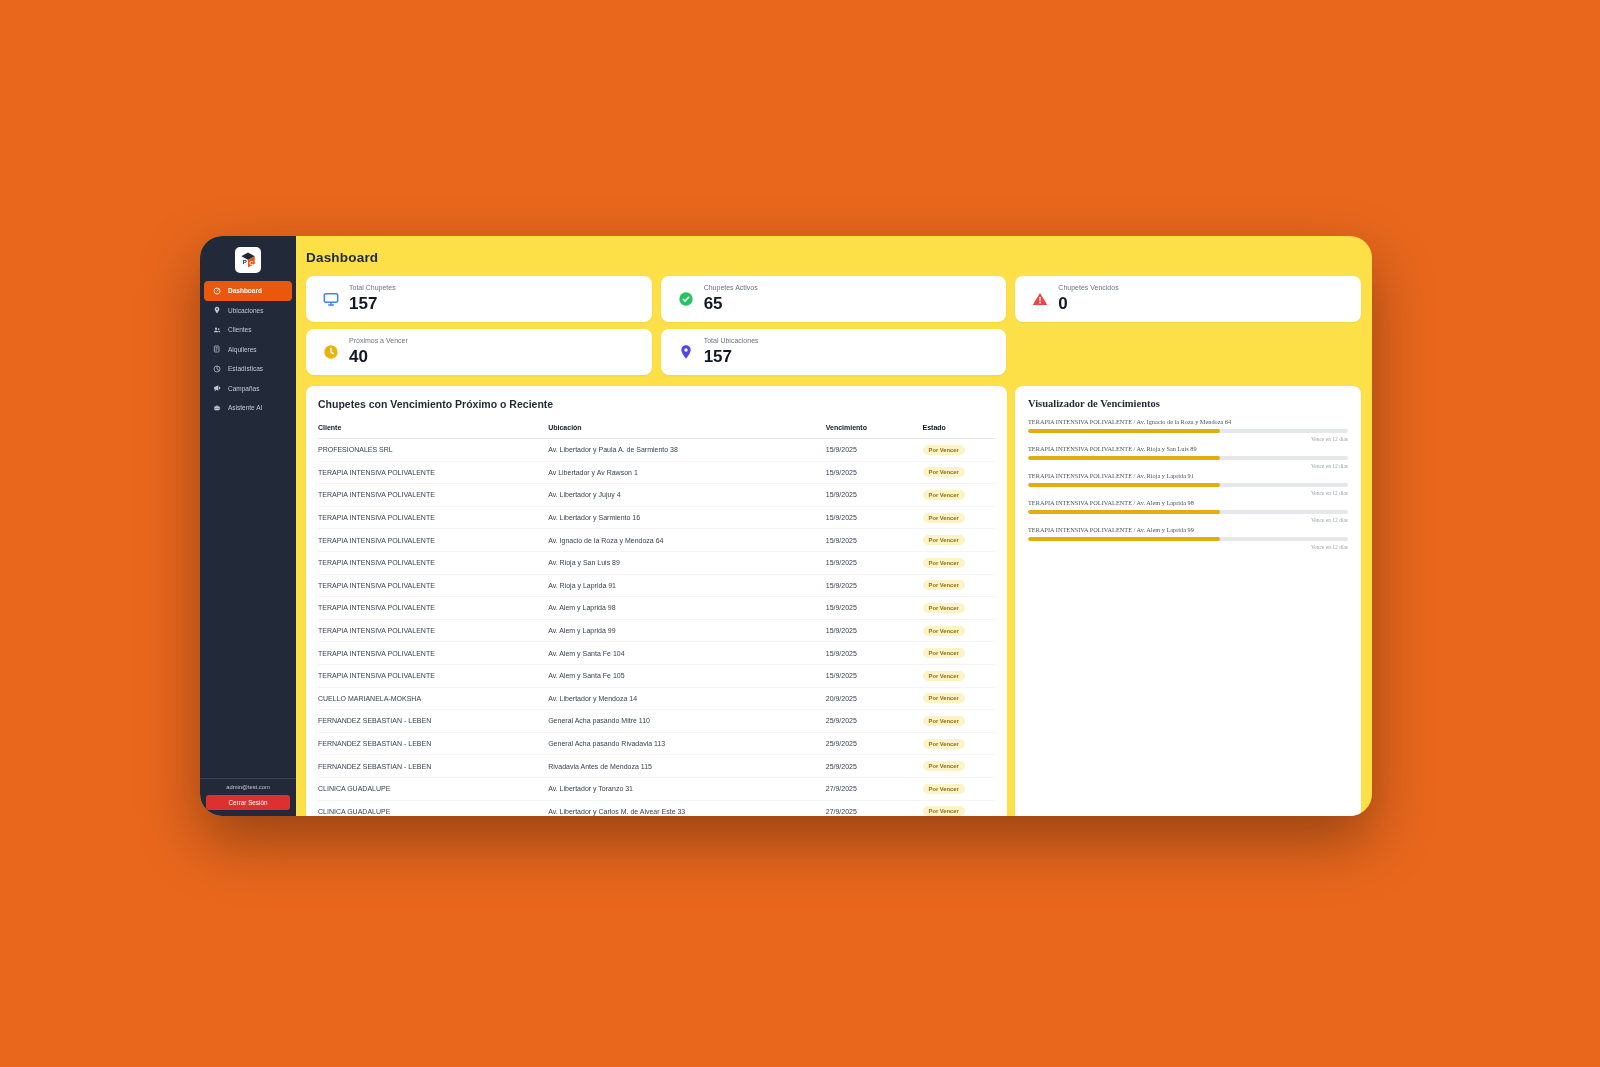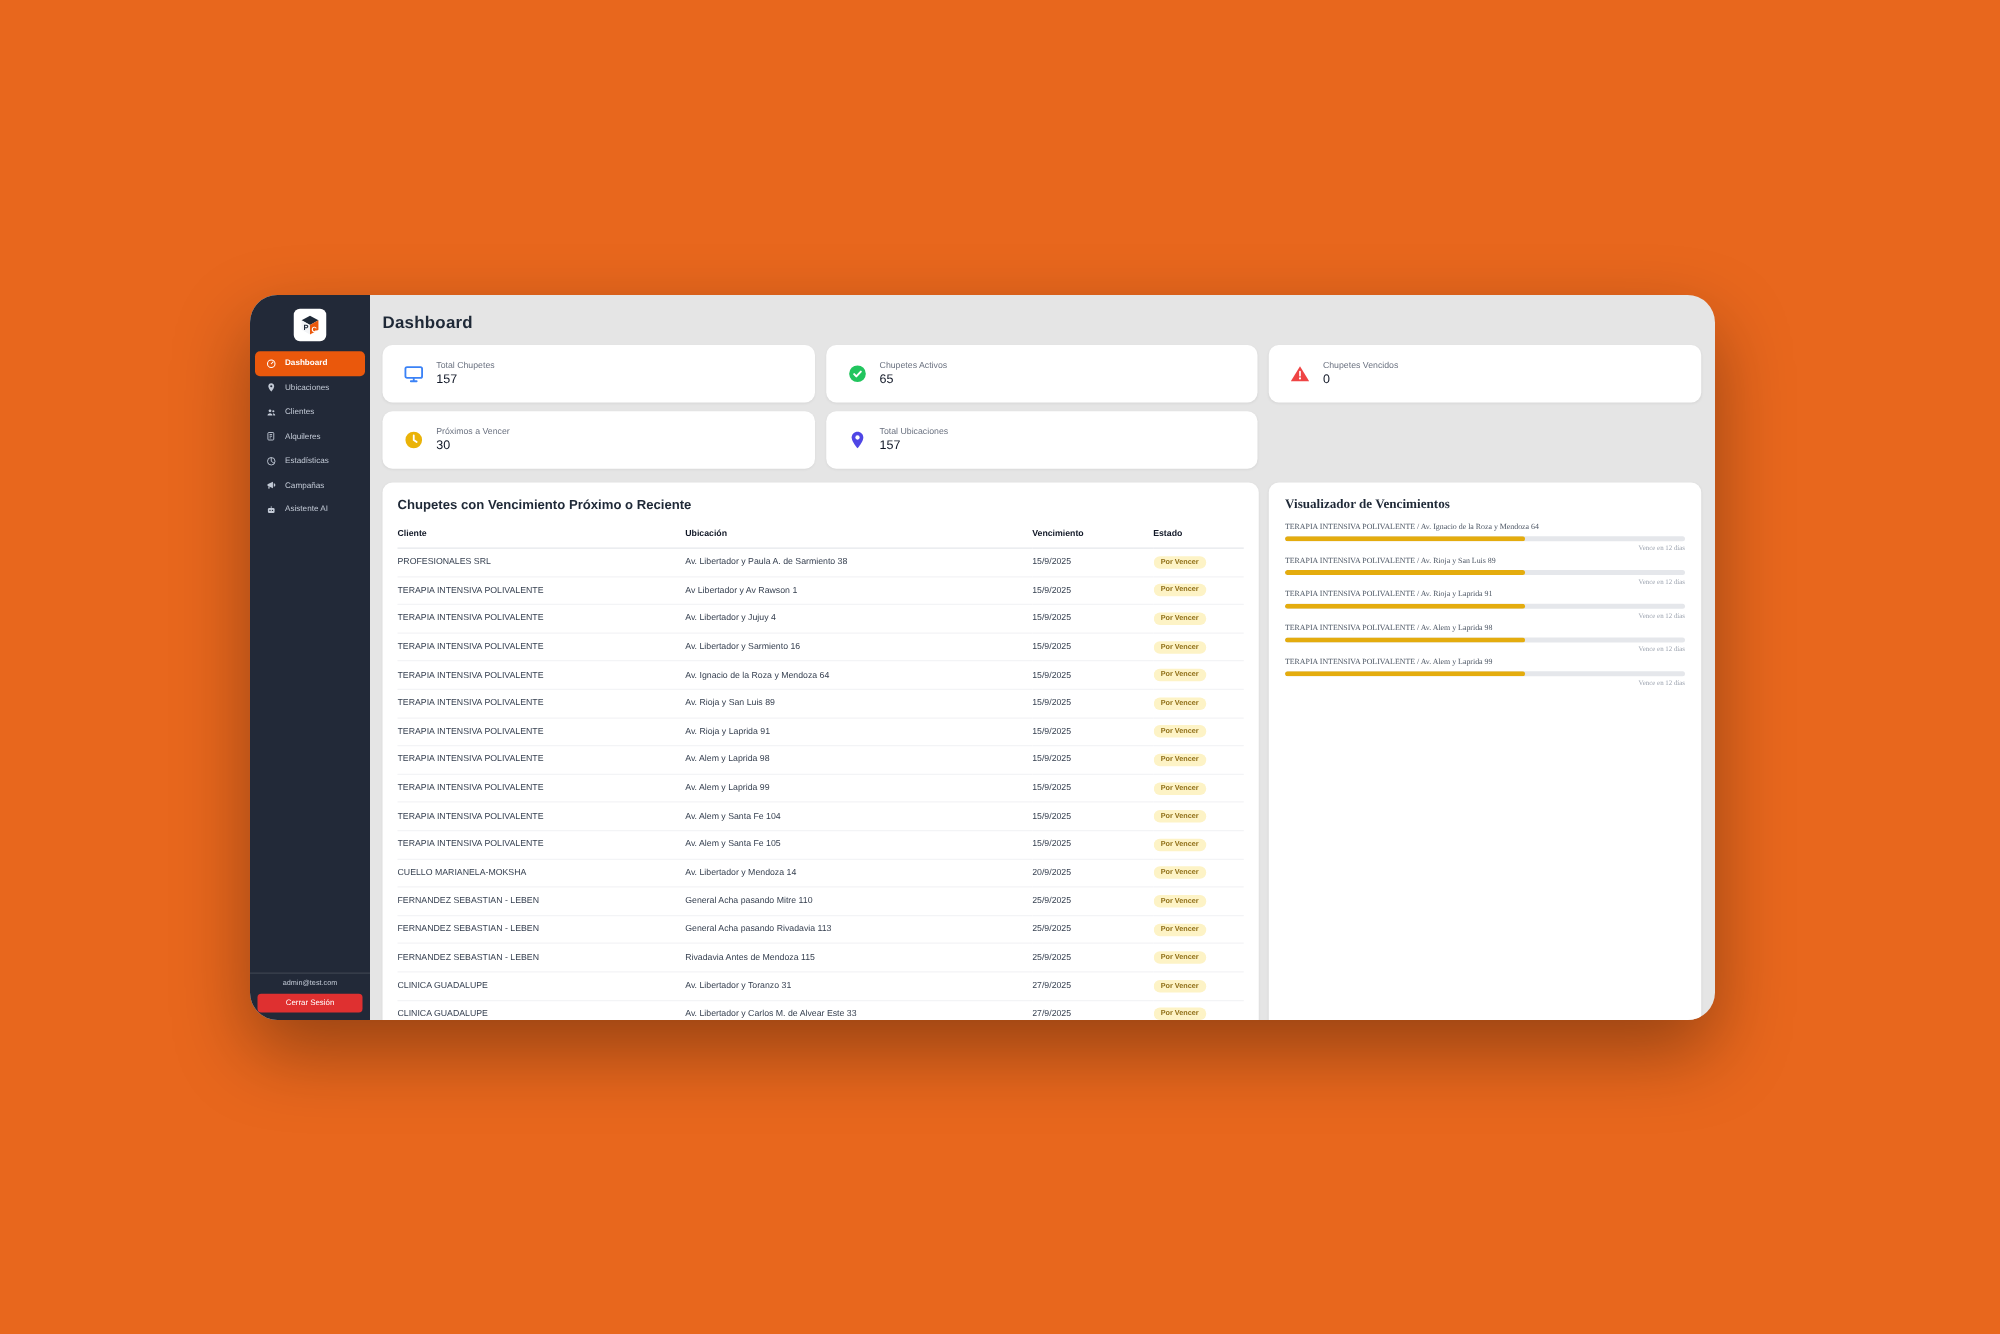--- a/index.html
+++ b/index.html
@@ -1,20 +1,20 @@
 <!DOCTYPE html>
 <html><head>
 <meta charset="utf-8">
 <style>
   * { margin:0; padding:0; box-sizing:border-box; }
   html,body { width:1600px; height:1067px; overflow:hidden; }
   body { background:#E8671D; font-family:"Liberation Sans","DejaVu Sans",sans-serif; position:relative; }
 
   .window { position:absolute; left:200px; top:236px; width:1172px; height:580px;
-    border-radius:22px; overflow:hidden; display:flex; background:#e5e5e5;
+    border-radius:22px; overflow:hidden; display:flex; background:#fde047;
     box-shadow:0 25px 60px rgba(0,0,0,.35); }
 
   
   .sidebar { width:96px; background:#222938; position:relative; flex-shrink:0; }
   .logo-box { width:26px; height:26px; background:#fff; border-radius:5px; margin:11px auto 6px;
     display:flex; align-items:center; justify-content:center; }
   .menu { margin-top:8px; }
   .menu-item { height:19.5px; display:flex; align-items:center; padding-left:13px; gap:7px;
     color:#C3CAD6; font-size:6.5px; cursor:pointer; }
   .menu-item svg { width:8px; height:8px; flex-shrink:0; }
@@ -29,21 +29,21 @@
 
   
   .main { flex:1; padding:10px 11px 0 10px; overflow:hidden; }
   .page-title { font-size:13.5px; font-weight:700; color:#1F2937; margin:4px 0 11px; letter-spacing:.2px; }
 
   .stats-grid { display:grid; grid-template-columns:repeat(3,1fr); gap:7px 9px; }
   .stat-card { background:#fff; border-radius:8px; height:46px; display:flex; align-items:center;
     padding-left:17px; gap:10px; box-shadow:0 1px 2px rgba(0,0,0,.05); }
   .stat-icon { width:16px; height:16px; flex-shrink:0; }
   .stat-text .label { font-size:7px; color:#6B7280; margin-bottom:2.5px; }
-  .stat-text .value { font-size:10px; font-weight:400; color:#111827; }
+  .stat-text .value { font-size:17px; font-weight:700; color:#111827; }
 
   .bottom-grid { display:grid; grid-template-columns:701px 346px; gap:8px; margin-top:11px; }
   .panel { background:#fff; border-radius:8px; box-shadow:0 1px 2px rgba(0,0,0,.05);
     height:482px; overflow:hidden; }
   .table-panel { padding:12px 12px 0; }
   .panel-title { font-size:10.5px; font-weight:700; color:#1F2937; margin-bottom:9px; }
 
   table { width:100%; border-collapse:collapse; table-layout:fixed; }
   th { text-align:left; font-size:7px; color:#111827; font-weight:700; padding:5px 0 7px;
     border-bottom:1px solid #E5E7EB; }
@@ -177,21 +177,21 @@
         </div>
       </div>
 
       <div class="stat-card">
         <svg class="stat-icon" viewBox="0 0 24 24">
           <circle cx="12" cy="12" r="10" fill="#EAB308"></circle>
           <path d="M12 6.5V12l3.5 2.5" stroke="#fff" stroke-width="2.2" fill="none" stroke-linecap="round"></path>
         </svg>
         <div class="stat-text">
           <div class="label">Próximos a Vencer</div>
-          <div class="value">30</div>
+          <div class="value">40</div>
         </div>
       </div>
 
 
       <div class="stat-card">
         <svg class="stat-icon" viewBox="0 0 24 24">
           <path d="M12 2c-4 0-7 3-7 7 0 5 7 13 7 13s7-8 7-13c0-4-3-7-7-7z" fill="#4F46E5"></path>
           <circle cx="12" cy="9" r="2.6" fill="#fff"></circle>
         </svg>
         <div class="stat-text">

